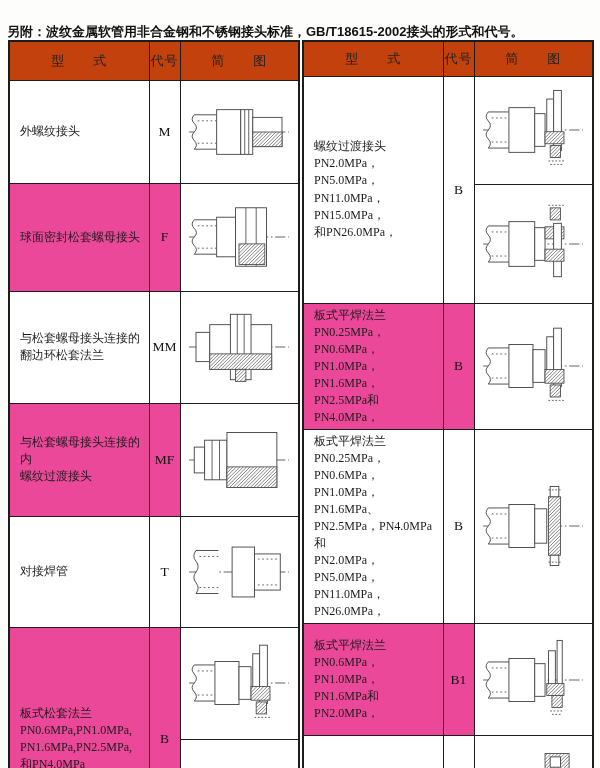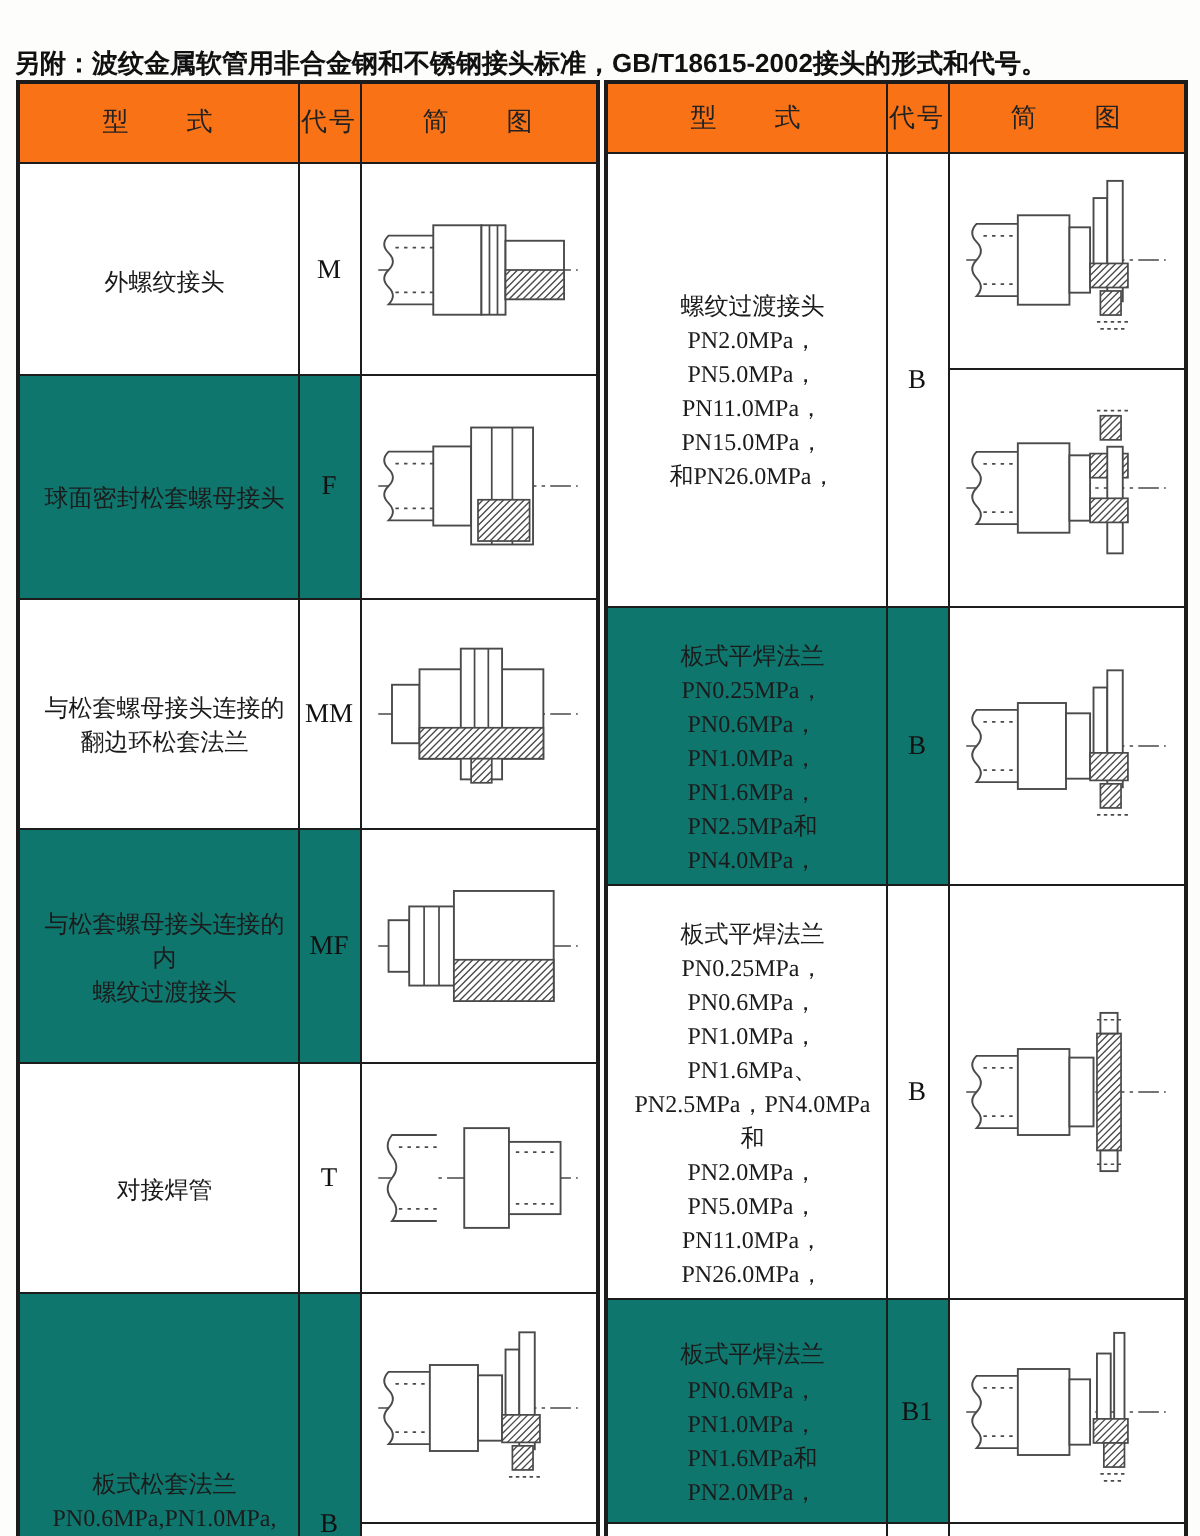--- a/index.html
+++ b/index.html
@@ -18,36 +18,35 @@
     position:absolute;left:8px;top:40px;
     display:flex;gap:2px;
   }
   table{
     border-collapse:collapse;table-layout:fixed;
     border:2px solid #1c1c1c;
     background:#fff;
   }
   td,th{border:1px solid #1c1c1c;padding:0;overflow:hidden;}
   th{
-    background:#f97316;
+    background:#c2410c;
     font-weight:normal;font-size:13px;color:#222;
     text-align:center;letter-spacing:1px;
   }
   td.type{
     font-size:12px;line-height:1.42;color:#1b1b1b;
-    padding:16px 4px 3px 10px;vertical-align:middle;
+    padding:3px 4px 3px 10px;vertical-align:middle;
     white-space:pre-line;
-    text-align:center;
   }
   td.code{
     text-align:center;vertical-align:middle;
     font-size:13.5px;color:#111;
   }
   td.diacell{vertical-align:middle;background:#fff;}
-  .hl{background:#0f766e;margin-top:28px;}
+  .hl{background:#ec4899;margin-top:28px;}
   .dia{
     width:100%;height:100%;
     display:flex;align-items:center;justify-content:center;
   }
   .dia svg{width:108px;height:86px;display:block;}
 </style>
 </head>
 <body>
 
 <div class="title">另附：波纹金属软管用非合金钢和不锈钢接头标准，GB/T18615-2002接头的形式和代号。</div>

